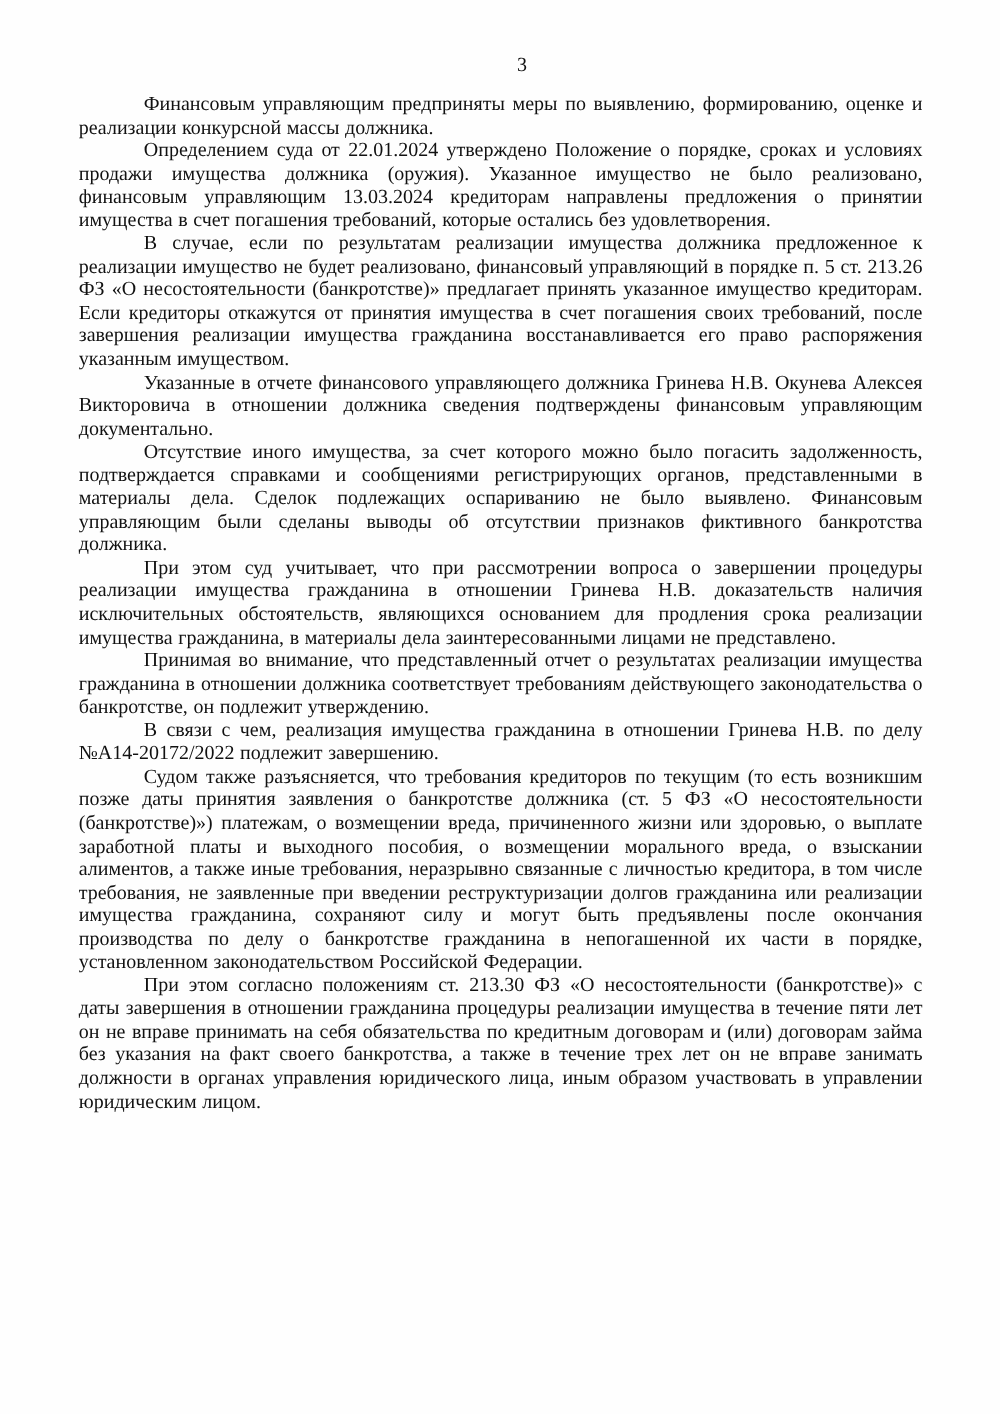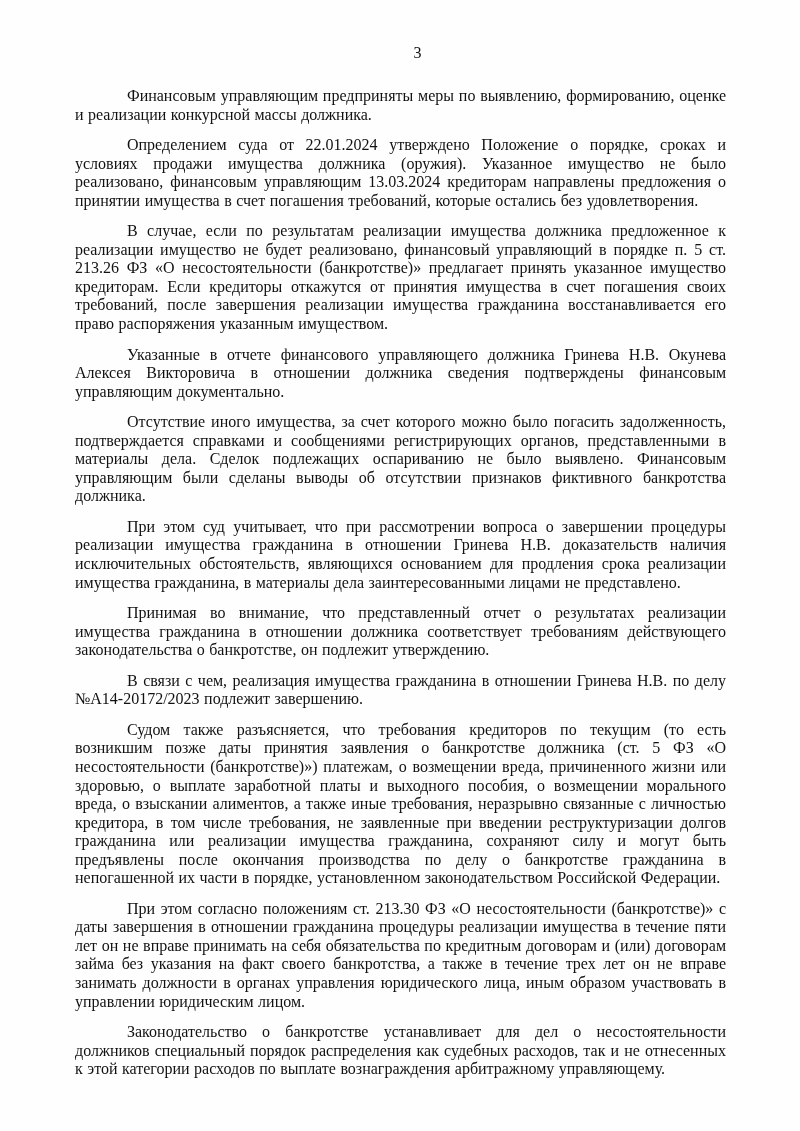--- a/index.html
+++ b/index.html
@@ -29,39 +29,38 @@
   }
   .text-block {
     position: absolute;
     top: 75px;
     left: 63px;
     width: 675px;
     font-size: 16px;
     line-height: 18.55px;
   }
   .text-block p {
-    margin: 12px;
+    margin: 0;
     text-align: justify;
     text-indent: 52px;
     hyphens: none;
     word-spacing: 0.5px;
   }
 </style>
 </head>
 <body>
 
 <div class="page">
   <div class="page-number">3</div>
 
   <div class="text-block">
     <p>Финансовым управляющим предприняты меры по выявлению, формированию, оценке и реализации конкурсной массы должника.</p>
     <p>Определением суда от 22.01.2024 утверждено Положение о порядке, сроках и условиях продажи имущества должника (оружия). Указанное имущество не было реализовано, финансовым управляющим 13.03.2024 кредиторам направлены предложения о принятии имущества в счет погашения требований, которые остались без удовлетворения.</p>
     <p>В случае, если по результатам реализации имущества должника предложенное к реализации имущество не будет реализовано, финансовый управляющий в порядке п. 5 ст. 213.26 ФЗ «О несостоятельности (банкротстве)» предлагает принять указанное имущество кредиторам. Если кредиторы откажутся от принятия имущества в счет погашения своих требований, после завершения реализации имущества гражданина восстанавливается его право распоряжения указанным имуществом.</p>
     <p>Указанные в отчете финансового управляющего должника Гринева Н.В. Окунева Алексея Викторовича в отношении должника сведения подтверждены финансовым управляющим документально.</p>
     <p>Отсутствие иного имущества, за счет которого можно было погасить задолженность, подтверждается справками и сообщениями регистрирующих органов, представленными в материалы дела. Сделок подлежащих оспариванию не было выявлено. Финансовым управляющим были сделаны выводы об отсутствии признаков фиктивного банкротства должника.</p>
     <p>При этом суд учитывает, что при рассмотрении вопроса о завершении процедуры реализации имущества гражданина в отношении Гринева Н.В. доказательств наличия исключительных обстоятельств, являющихся основанием для продления срока реализации имущества гражданина, в материалы дела заинтересованными лицами не представлено.</p>
     <p>Принимая во внимание, что представленный отчет о результатах реализации имущества гражданина в отношении должника соответствует требованиям действующего законодательства о банкротстве, он подлежит утверждению.</p>
-    <p>В связи с чем, реализация имущества гражданина в отношении Гринева Н.В. по делу №А14-20172/2023 подлежит завершению.</p>
+    <p>В связи с чем, реализация имущества гражданина в отношении Гринева Н.В. по делу №А14-20172/2022 подлежит завершению.</p>
     <p>Судом также разъясняется, что требования кредиторов по текущим (то есть возникшим позже даты принятия заявления о банкротстве должника (ст. 5 ФЗ «О несостоятельности (банкротстве)») платежам, о возмещении вреда, причиненного жизни или здоровью, о выплате заработной платы и выходного пособия, о возмещении морального вреда, о взыскании алиментов, а также иные требования, неразрывно связанные с личностью кредитора, в том числе требования, не заявленные при введении реструктуризации долгов гражданина или реализации имущества гражданина, сохраняют силу и могут быть предъявлены после окончания производства по делу о банкротстве гражданина в непогашенной их части в порядке, установленном законодательством Российской Федерации.</p>
     <p>При этом согласно положениям ст. 213.30 ФЗ «О несостоятельности (банкротстве)» с даты завершения в отношении гражданина процедуры реализации имущества в течение пяти лет он не вправе принимать на себя обязательства по кредитным договорам и (или) договорам займа без указания на факт своего банкротства, а также в течение трех лет он не вправе занимать должности в органах управления юридического лица, иным образом участвовать в управлении юридическим лицом.</p>
-    <p>Законодательство о банкротстве устанавливает для дел о несостоятельности должников специальный порядок распределения как судебных расходов, так и не отнесенных к этой категории расходов по выплате вознаграждения арбитражному управляющему.</p>
   </div>
 </div>
 
 </body></html>

